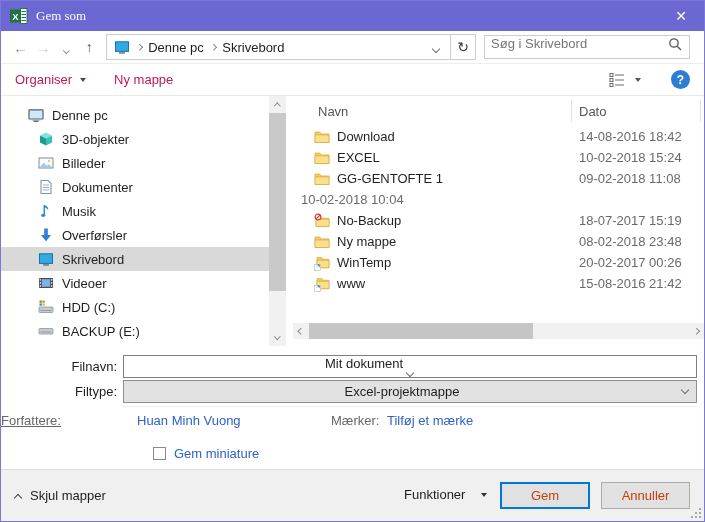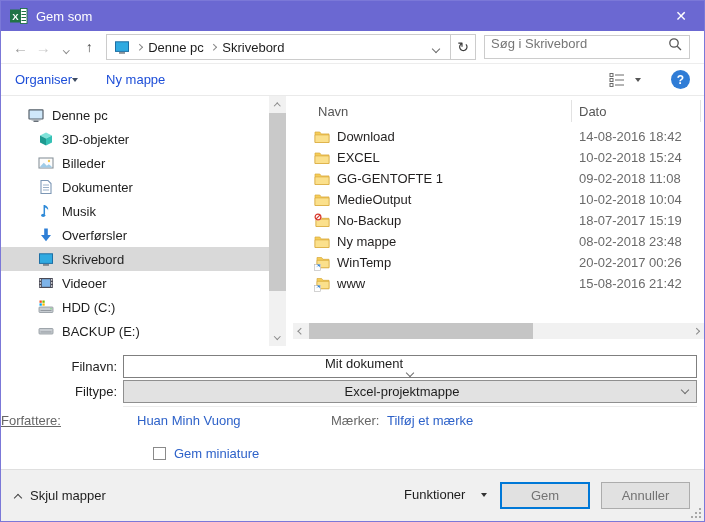--- a/index.html
+++ b/index.html
@@ -5,42 +5,42 @@
   * { margin:0; padding:0; box-sizing:border-box; }
   body { background:#fff; }
   .window{
     width:705px;height:522px;position:relative;background:#fff;
     border:1px solid #7b78d8;overflow:hidden;
     font-family:"Liberation Sans", sans-serif;font-size:13px;color:#1e1e1e;
   }
   
   .titlebar{height:30px;background:#6b68d2;display:flex;align-items:center;padding-left:9px;}
   .xl-ico{width:18px;height:18px;display:inline-block;}
-  .tb-title{color:#fff;margin-left:8px;}
+  .tb-title{color:#fff;margin-left:8px;font-family:Liberation Serif, serif;}
   .tb-close{margin-left:auto;width:46px;height:30px;display:flex;align-items:center;justify-content:center;color:#fff;font-size:14px;cursor:default;}
   
   .navbar{height:33px;display:flex;align-items:center;padding:0 8px;border-bottom:1px solid #ededed;background:#fff;}
   .nav-btn{width:23px;text-align:center;font-size:15px;line-height:1;}
   .c-back{color:#9a9a9a;} .c-fwd{color:#c9c9c9;} .c-up{color:#4a4a4a;font-size:14px;}
   .cv{display:inline-block;width:6px;height:6px;border-right:1.4px solid #6d6d6d;border-bottom:1.4px solid #6d6d6d;}
   .cv.down{transform:rotate(45deg);margin-top:-3px;}
   .cv.right{transform:rotate(-45deg);}
   .cv.up{transform:rotate(225deg);margin-top:4px;}
   .cv.sm{width:4.5px;height:4.5px;border-color:#8a8a8a;}
   .addressbar{display:flex;align-items:center;height:26px;border:1px solid #cccccc;background:#fff;width:372px;margin-left:5px;}
   .ab-main{flex:1;display:flex;align-items:center;padding:0 7px;gap:7px;height:100%;}
   .ab-crumb{color:#1e1e1e;}
   .ab-chev{margin-left:auto;padding:0 4px;}
   .ab-refresh{width:25px;height:100%;border-left:1px solid #cccccc;display:flex;align-items:center;justify-content:center;color:#3a3a3a;font-size:14px;}
   .searchbox{display:flex;align-items:flex-start;height:24px;border:1px solid #cccccc;margin-left:8px;flex:1;margin-right:6px;padding:0 6px;}
   .searchbox input{border:0;outline:0;flex:1;font-family:"Liberation Sans",sans-serif;font-size:13px;color:#333;background:transparent;}
   .searchbox input::placeholder{color:#767676;opacity:1;}
   
   .toolbar{height:32px;display:flex;align-items:center;padding:0 14px;border-bottom:1px solid #eaeaea;background:#fff;}
-  .tool-btn{display:flex;align-items:center;gap:0;color:#1d4ed8;}
+  .tool-btn{display:flex;align-items:center;gap:8px;color:#be185d;}
   .tri{width:0;height:0;border-left:3.5px solid transparent;border-right:3.5px solid transparent;border-top:4.5px solid #3c4a63;display:inline-block;}
   .nf{margin-left:28px;}
   .t-right{margin-left:auto;display:flex;align-items:center;}
   .view-grp{display:flex;align-items:center;gap:10px;}
   .help{width:19px;height:19px;border-radius:50%;background:#2f7cd6;color:#fff;font-weight:bold;font-size:12px;display:flex;align-items:center;justify-content:center;margin-left:30px;}
   
   .main{height:250px;position:relative;background:#fff;}
   .sidebar{position:absolute;left:0;top:0;width:268px;height:100%;padding-top:7px;}
   .side-item{height:24px;display:flex;align-items:center;padding-left:27px;gap:8px;white-space:nowrap;}
   .side-item.lvl1{padding-left:37px;}
@@ -76,21 +76,21 @@
   .lbl-authors{position:absolute;top:67px;left:0;width:125px;text-align:left;text-decoration:underline;}
   .link-authors{position:absolute;top:67px;left:136px;}
   .lbl-tags{position:absolute;top:67px;left:330px;}
   .link-tags{position:absolute;top:67px;left:386px;}
   .thumb-row{position:absolute;top:100px;left:152px;display:flex;align-items:center;gap:8px;}
   .checkbox{width:13px;height:13px;border:1px solid #8a8a8a;background:#fff;flex:none;}
   
   .footer{position:absolute;left:0;right:0;bottom:0;height:52px;background:#f0f0f0;border-top:1px solid #dfdfdf;margin-top:28px;}
   .hide-folders{position:absolute;left:14px;top:18px;display:flex;align-items:center;gap:9px;color:#1e1e1e;}
   .funktioner{position:absolute;left:403px;top:17px;display:flex;align-items:center;gap:16px;color:#1e1e1e;}
-  .btn{position:absolute;top:12px;height:27px;background:#e1e1e1;text-align:center;display:flex;align-items:center;justify-content:center;color:#737373;}
+  .btn{position:absolute;top:12px;height:27px;background:#e1e1e1;text-align:center;display:flex;align-items:center;justify-content:center;color:#c2410c;}
   .gem-btn{left:499px;width:90px;border:2px solid #0078d7;}
   .annuller-btn{left:600px;width:89px;border:1px solid #acacac;}
   .grip{position:absolute;right:3px;bottom:3px;width:10px;height:10px;}
   .grip i{position:absolute;width:2px;height:2px;background:#a8a8a8;}
 </style>
 </head>
 <body>
 
 <div class="window">
 
@@ -336,29 +336,20 @@
                 <svg viewBox="0 0 16 16">
                   <path d="M1 3h4.8l1.5 1.9H15v8.6H1z" fill="#f5cd58" stroke="#d9a93c" stroke-width="0.7"></path>
                   <path d="M1 5.9h14v7.6H1z" fill="#fbe08c" stroke="#d9a93c" stroke-width="0.7"></path>
                 </svg>
               </span>
               <span>GG-GENTOFTE 1</span>
             </span>
             <span class="fr-date">09-02-2018 11:08</span>
           </div>
           <div class="file-row">
-            <span class="fr-name">
-              <span class="ic">
-                <svg viewBox="0 0 16 16">
-                  <path d="M1 3h4.8l1.5 1.9H15v8.6H1z" fill="#f5cd58" stroke="#d9a93c" stroke-width="0.7"></path>
-                  <path d="M1 5.9h14v7.6H1z" fill="#fbe08c" stroke="#d9a93c" stroke-width="0.7"></path>
-                </svg>
-              </span>
-              <span>MedieOutput</span>
-            </span>
             <span class="fr-date">10-02-2018 10:04</span>
           </div>
           <div class="file-row">
             <span class="fr-name">
               <span class="ic">
                 <svg viewBox="0 0 16 16">
                   <path d="M2 3.5h4.6l1.4 1.8H15v8.2H2z" fill="#f5cd58" stroke="#d9a93c" stroke-width="0.7"></path>
                   <path d="M2 6.2h13v7.3H2z" fill="#fbe08c" stroke="#d9a93c" stroke-width="0.7"></path>
                   <circle cx="4" cy="4" r="3.5" fill="#fff"></circle>
                   <circle cx="4" cy="4" r="2.9" fill="none" stroke="#d83b2e" stroke-width="1.2"></circle>

